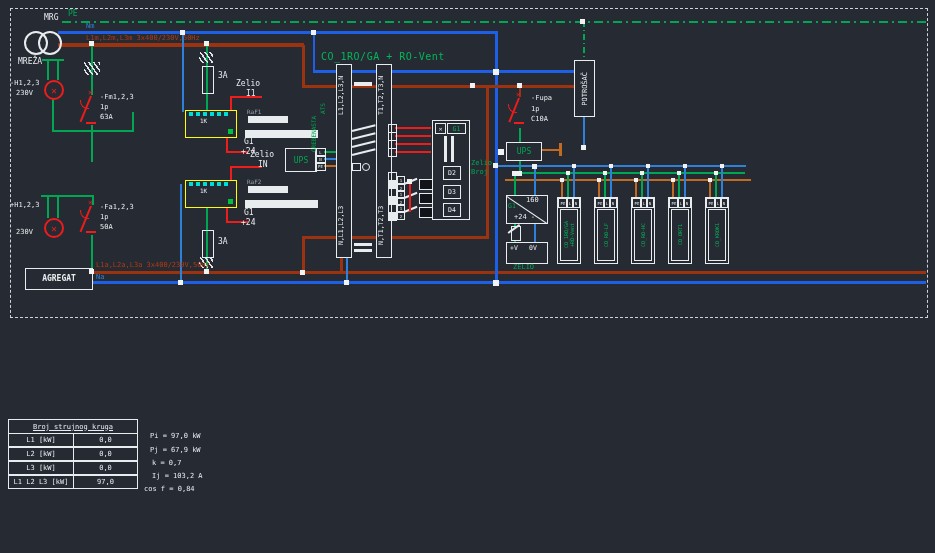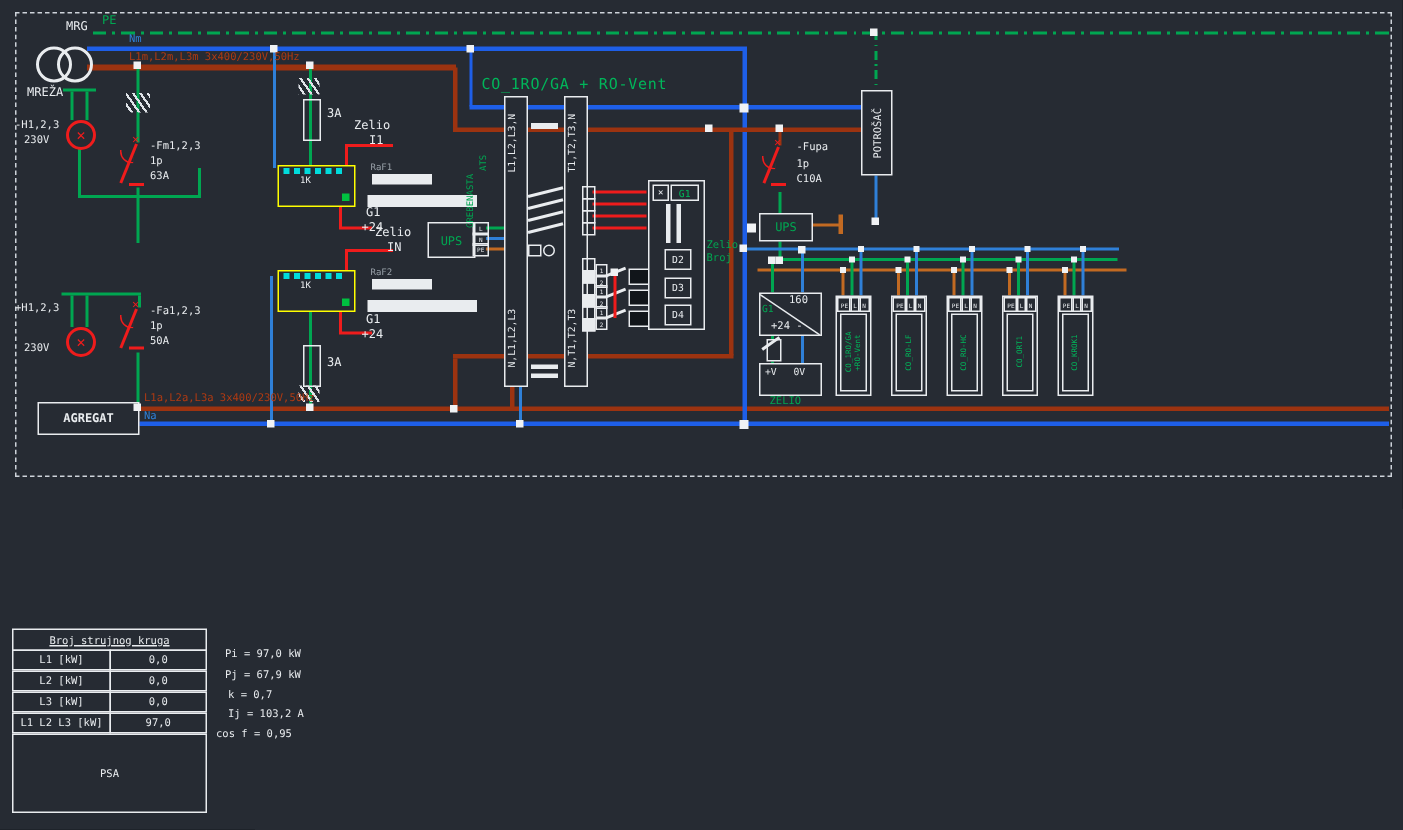--- a/index.html
+++ b/index.html
@@ -364,21 +364,20 @@
 
   <div class="cell" style="left:8px;top:419px;width:128px;height:13px;font-size:7px;text-decoration:underline;">Broj strujnog kruga</div>
   <div class="cell" style="left:8px;top:433px;width:64px;height:12px;font-size:7px;">L1 [kW]</div>
   <div class="cell" style="left:73px;top:433px;width:63px;height:12px;font-size:7px;">0,0</div>
   <div class="cell" style="left:8px;top:447px;width:64px;height:12px;font-size:7px;">L2 [kW]</div>
   <div class="cell" style="left:73px;top:447px;width:63px;height:12px;font-size:7px;">0,0</div>
   <div class="cell" style="left:8px;top:461px;width:64px;height:12px;font-size:7px;">L3 [kW]</div>
   <div class="cell" style="left:73px;top:461px;width:63px;height:12px;font-size:7px;">0,0</div>
   <div class="cell" style="left:8px;top:475px;width:64px;height:12px;font-size:7px;">L1 L2 L3 [kW]</div>
   <div class="cell" style="left:73px;top:475px;width:63px;height:12px;font-size:7px;">97,0</div>
-  <div class="cell" style="left:8px;top:489px;width:128px;height:51px;font-size:7px;">PSA</div>
 
   <div class="lbl" style="left:150px;top:433px;font-size:7px;">Pi = 97,0 kW</div>
   <div class="lbl" style="left:150px;top:447px;font-size:7px;">Pj = 67,9 kW</div>
   <div class="lbl" style="left:152px;top:460px;font-size:7px;">k = 0,7</div>
   <div class="lbl" style="left:152px;top:473px;font-size:7px;">Ij = 103,2 A</div>
-  <div class="lbl" style="left:144px;top:486px;font-size:7px;">cos f = 0,95</div>
+  <div class="lbl" style="left:144px;top:486px;font-size:7px;">cos f = 0,84</div>
 
 </div>
 
 </body></html>

